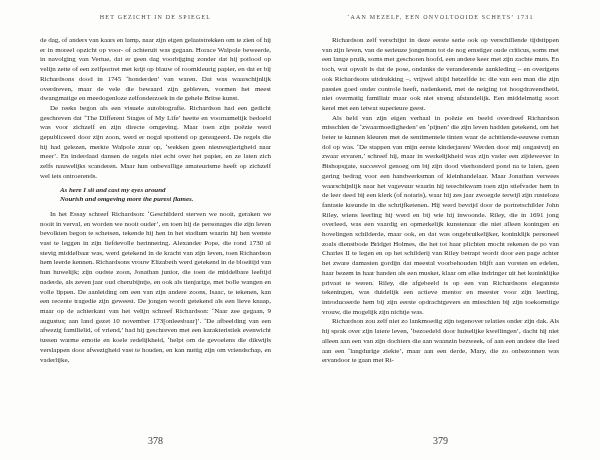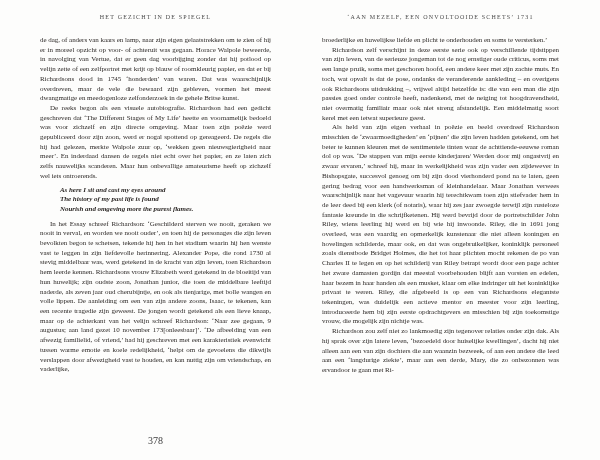--- a/index.html
+++ b/index.html
@@ -64,31 +64,30 @@
 
 <div class="spread">
 
   <div class="page left">
     <div class="running-header">HET GEZICHT IN DE SPIEGEL</div>
     <div class="text-column">
         <div class="block para">de dag, of anders van kaars en lamp, naar zijn eigen gelaatstrekken om te zien of hij er in moreel opzicht op voor- of achteruit was gegaan. Horace Walpole beweerde, in navolging van Vertue, dat er geen dag voorbijging zonder dat hij potlood op velijn zette of een zelfportret met krijt op blauw of roomkleurig papier, en dat er bij Richardsons dood in 1745 ‘honderden’ van waren. Dat was waarschijnlijk overdreven, maar de vele die bewaard zijn gebleven, vormen het meest dwangmatige en meedogenloze zelfonderzoek in de gehele Britse kunst.</div>
         <div class="block para indent">De reeks begon als een visuele autobiografie. Richardson had een gedicht geschreven dat ‘The Different Stages of My Life’ heette en voornamelijk bedoeld was voor zichzelf en zijn directe omgeving. Maar toen zijn poëzie werd gepubliceerd door zijn zoon, werd er nogal spottend op gereageerd. De regels die hij had gelezen, merkte Walpole zuur op, ‘wekken geen nieuwsgierigheid naar meer’. En inderdaad dansen de regels niet echt over het papier, en ze laten zich zelfs nauwelijks scanderen. Maar hun onbevallige amateurisme heeft op zichzelf wel iets ontroerends.</div>
         <div class="block poem">
           <div class="poem-line">As here I sit and cast my eyes around</div>
-          <div class="poem-line">The history of my past life is found</div>
           <div class="poem-line">Nourish and omgeving more the purest flames.</div>
         </div>
         <div class="block para indent">In het Essay schreef Richardson: ‘Geschilderd sterven we nooit, geraken we nooit in verval, en worden we nooit ouder’, en toen hij de personages die zijn leven bevolkten begon te schetsen, tekende hij hen in het stadium waarin hij hen wenste vast te leggen in zijn liefdevolle herinnering. Alexander Pope, die rond 1730 al stevig middelbaar was, werd getekend in de kracht van zijn leven, toen Richardson hem leerde kennen. Richardsons vrouw Elizabeth werd getekend in de bloeitijd van hun huwelijk; zijn oudste zoon, Jonathan junior, die toen de middelbare leeftijd naderde, als zeven jaar oud cherubijntje, en ook als tienjarige, met bolle wangen en volle lippen. De aanleiding om een van zijn andere zoons, Isaac, te tekenen, kan een recente tragedie zijn geweest. De jongen wordt getekend als een lieve knaap, maar op de achterkant van het velijn schreef Richardson: ‘Naar zee gegaan, 9 augustus; aan land gezet 10 november 173[onleesbaar]’. ‘De afbeelding van een afwezig familielid, of vriend,’ had hij geschreven met een karakteristiek evenwicht tussen warme emotie en koele redelijkheid, ‘helpt om de gevoelens die dikwijls verslappen door afwezigheid vast te houden, en kan nuttig zijn om vriendschap, en vaderlijke,</div>
       </div>
     <div class="page-number">378</div>
   </div>
 
   <div class="page right">
     <div class="running-header">‘AAN MEZELF, EEN ONVOLTOOIDE SCHETS’ 1731</div>
     <div class="text-column">
-        <div class="block para">broederlijke en huwelijkse liefde en plicht te onderhouden en soms te versterken.’</div>
         <div class="block para indent">Richardson zelf verschijnt in deze eerste serie ook op verschillende tijdstippen van zijn leven, van de serieuze jongeman tot de nog ernstiger oude criticus, soms met een lange pruik, soms met geschoren hoofd, een andere keer met zijn zachte muts. En toch, wat opvalt is dat de pose, ondanks de veranderende aankleding – en overigens ook Richardsons uitdrukking –, vrijwel altijd hetzelfde is: die van een man die zijn passies goed onder controle heeft, nadenkend, met de neiging tot hoogdravendheid, niet overmatig familiair maar ook niet streng afstandelijk. Een middelmatig soort kerel met een ietwat superieure geest.</div>
         <div class="block para indent">Als held van zijn eigen verhaal in poëzie en beeld overdreef Richardson misschien de ‘zwaarmoedigheden’ en ‘pijnen’ die zijn leven hadden getekend, om het beter te kunnen kleuren met de sentimentele tinten waar de achttiende-eeuwse roman dol op was. ‘De stappen van mijn eerste kinderjaren/ Werden door mij ongastvrij en zwaar ervaren,’ schreef hij, maar in werkelijkheid was zijn vader een zijdewever in Bishopsgate, succesvol genoeg om bij zijn dood vierhonderd pond na te laten, geen gering bedrag voor een handwerksman of kleinhandelaar. Maar Jonathan verwees waarschijnlijk naar het vagevuur waarin hij terechtkwam toen zijn stiefvader hem in de leer deed bij een klerk (of notaris), waar hij zes jaar zwoegde terwijl zijn rusteloze fantasie kreunde in die schrijfketenen. Hij werd bevrijd door de portretschilder John Riley, wiens leerling hij werd en bij wie hij inwoonde. Riley, die in 1691 jong overleed, was een vaardig en opmerkelijk kunstenaar die niet alleen koningen en hovelingen schilderde, maar ook, en dat was ongebruikelijker, koninklijk personeel zoals dienstbode Bridget Holmes, die het tot haar plichten mocht rekenen de po van Charles II te legen en op het schilderij van Riley betrapt wordt door een page achter het zware damasten gordijn dat meestal voorbehouden blijft aan vorsten en edelen, haar bezem in haar handen als een musket, klaar om elke indringer uit het koninklijke privaat te weren. Riley, die afgebeeld is op een van Richardsons elegantste tekeningen, was duidelijk een actieve mentor en meester voor zijn leerling, introduceerde hem bij zijn eerste opdrachtgevers en misschien bij zijn toekomstige vrouw, die mogelijk zijn nichtje was.</div>
         <div class="block para indent">Richardson zou zelf niet zo lankmoedig zijn tegenover relaties onder zijn dak. Als hij sprak over zijn latere leven, ‘bezoedeld door huiselijke kwellingen’, dacht hij niet alleen aan een van zijn dochters die aan waanzin bezweek, of aan een andere die leed aan een ‘langdurige ziekte’, maar aan een derde, Mary, die zo onbezonnen was ervandoor te gaan met Ri-</div>
       </div>
+    <div class="page-number">379</div>
   </div>
 
 </div>
 
 </body></html>

